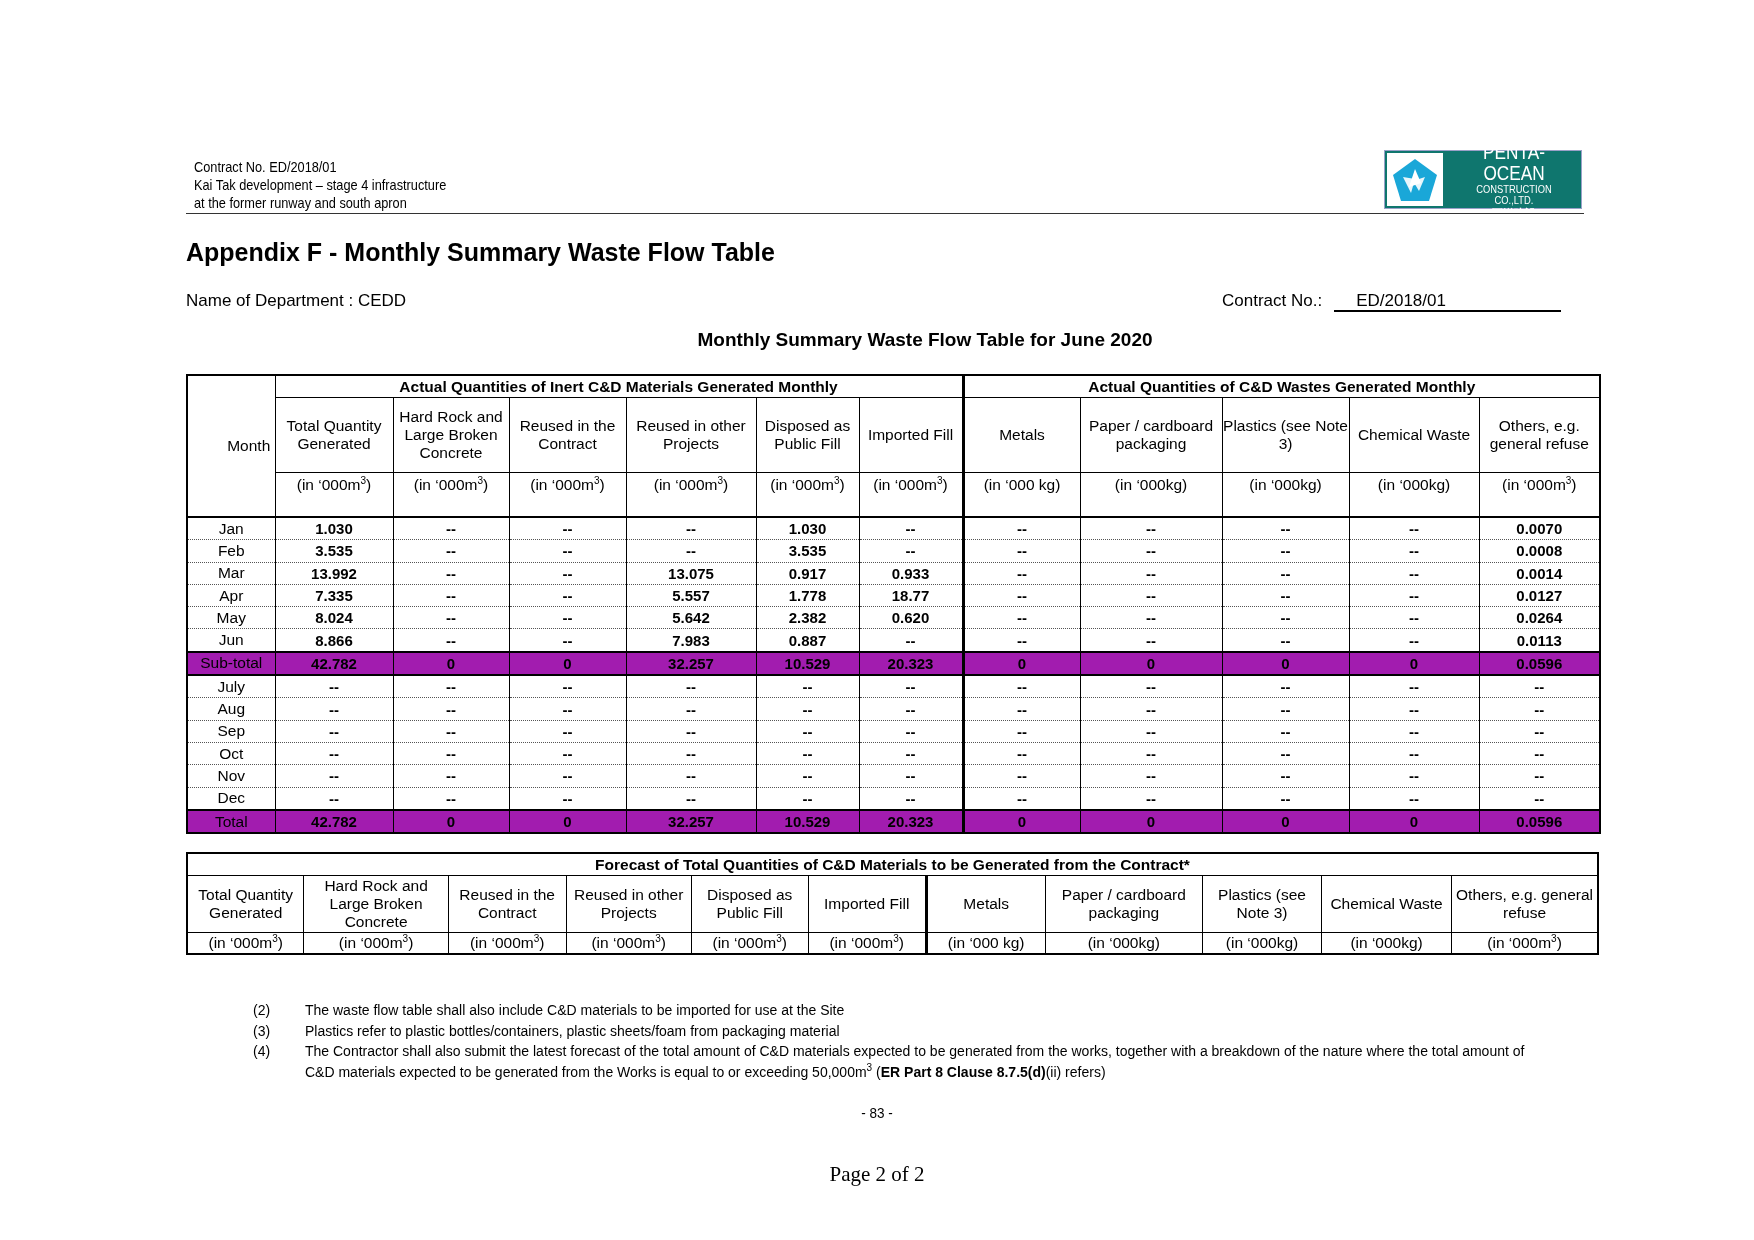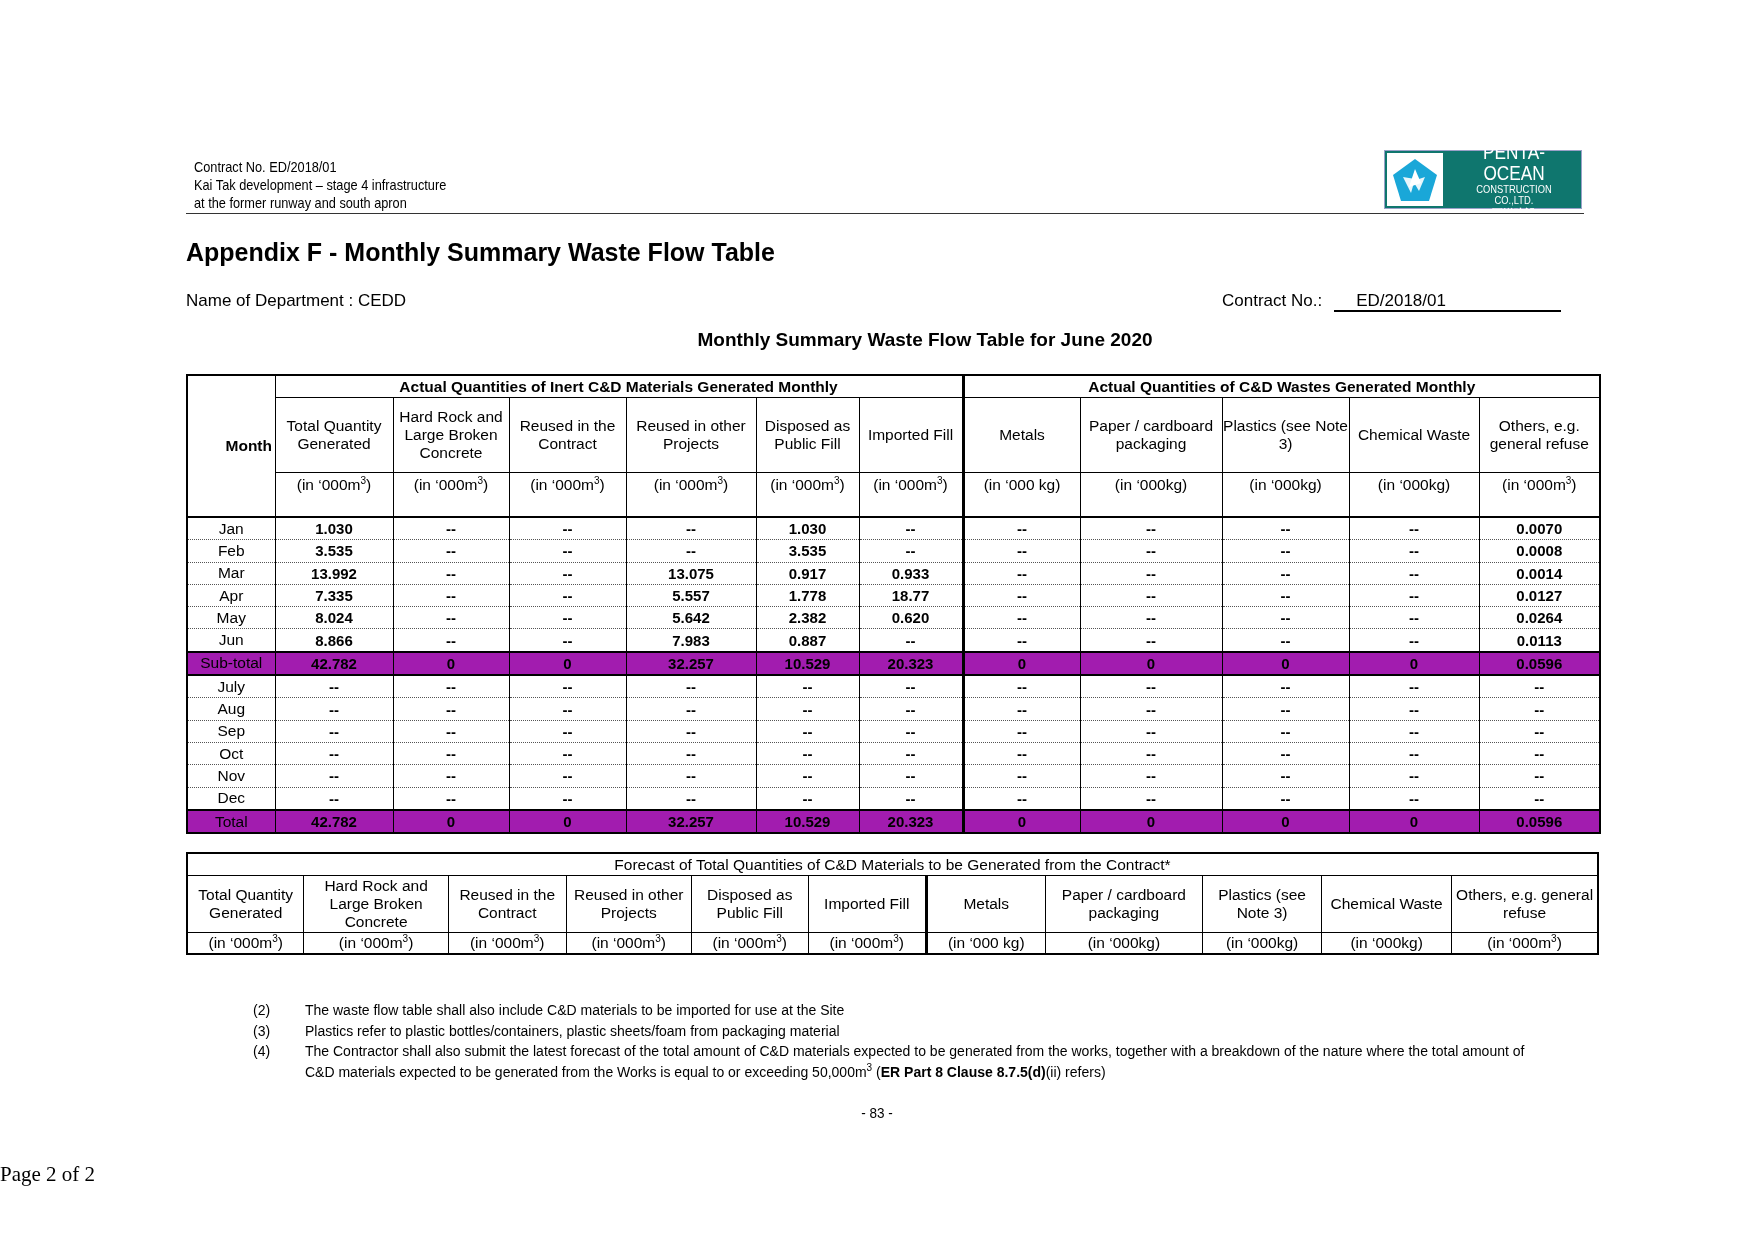--- a/index.html
+++ b/index.html
@@ -20,47 +20,47 @@
   .contract { position: absolute; left: 1222px; top: 291px; font-size: 17px; }
   .contract .val { display: inline-block; border-bottom: 2px solid #000; width: 205px; padding-left: 22px; margin-left: 12px; line-height: 18px; }
   .subtitle { position: absolute; left: 0; width: 1850px; text-align: center; top: 329px; font-size: 19px; font-weight: bold; }
 
   table { border-collapse: collapse; position: absolute; font-size: 15.5px; }
   td, th { padding: 0; text-align: center; vertical-align: middle; }
 
   #main { left: 186px; top: 374px; width: 1413px; table-layout: fixed; border: 2px solid #000; }
   #main th { font-weight: normal; border: 1px solid #000; line-height: 18px; }
   #main th.grp { font-weight: bold; height: 21px; }
-  #main th.month-h { font-weight: bold; padding-left: 35px; }
+  #main th.month-h { font-weight: normal; padding-left: 35px; }
   #main tr.units th { height: 40px; vertical-align: top; padding-top: 3px; }
   #main tr.labels th { height: 74px; }
   #main td { height: 21.3px; border-left: 1px solid #000; border-right: 1px solid #000; border-bottom: 1px dotted #555; font-weight: bold; font-size: 15px; }
   #main td.m { font-weight: normal; font-size: 15.5px; margin-left: 42px; }
   #main tr.first td { border-top: 2px solid #000; }
   #main tr.green td { background: #a21caf; border-top: 2px solid #000; border-bottom: 2px solid #000; }
   #main .thick-r { border-right: 3px solid #000 !important; }
 
   #fc { left: 186px; top: 852px; width: 1413px; table-layout: fixed; border: 2px solid #000; }
   #fc th { font-weight: normal; border: 1px solid #000; line-height: 18px; }
-  #fc th.grp { font-weight: normal; height: 21px; }
+  #fc th.grp { font-weight: bold; height: 21px; }
   #fc tr.labels th { height: 56px; }
   #fc tr.units th { height: 20px; }
   #fc td { border: 1px solid #000; font-weight: bold; height: 21px; font-size: 15px; border-top: 2px solid #000; }
   #fc .thick-r { border-right: 3px solid #000 !important; }
 
   sup { font-size: 10px; line-height: 0; }
 
   .notes { position: absolute; left: 195px; top: 1000px; font-size: 14px; line-height: 20.5px; }
   .notes .row { display: flex; }
   .notes .lbl { width: 58px; }
   .notes .num { width: 52px; }
   .notes .txt { width: 1250px; }
 
   .pagenum { position: absolute; left: 0; width: 1754px; text-align: center; top: 1104px; font-size: 15px; transform: scaleX(0.9); }
-  .pageof { position: absolute; left: 0; width: 1754px; top: 1162px; font-size: 21px; font-family: "Liberation Serif", serif; }
+  .pageof { position: absolute; left: 0; width: 1754px; text-align: center; top: 1162px; font-size: 21px; font-family: "Liberation Serif", serif; }
 </style>
 </head>
 <body>
 
 <div class="hdr-left">
   <div>Contract No. ED/2018/01</div>
   <div>Kai Tak development – stage 4 infrastructure</div>
   <div>at the former runway and south apron</div>
 </div>
 

